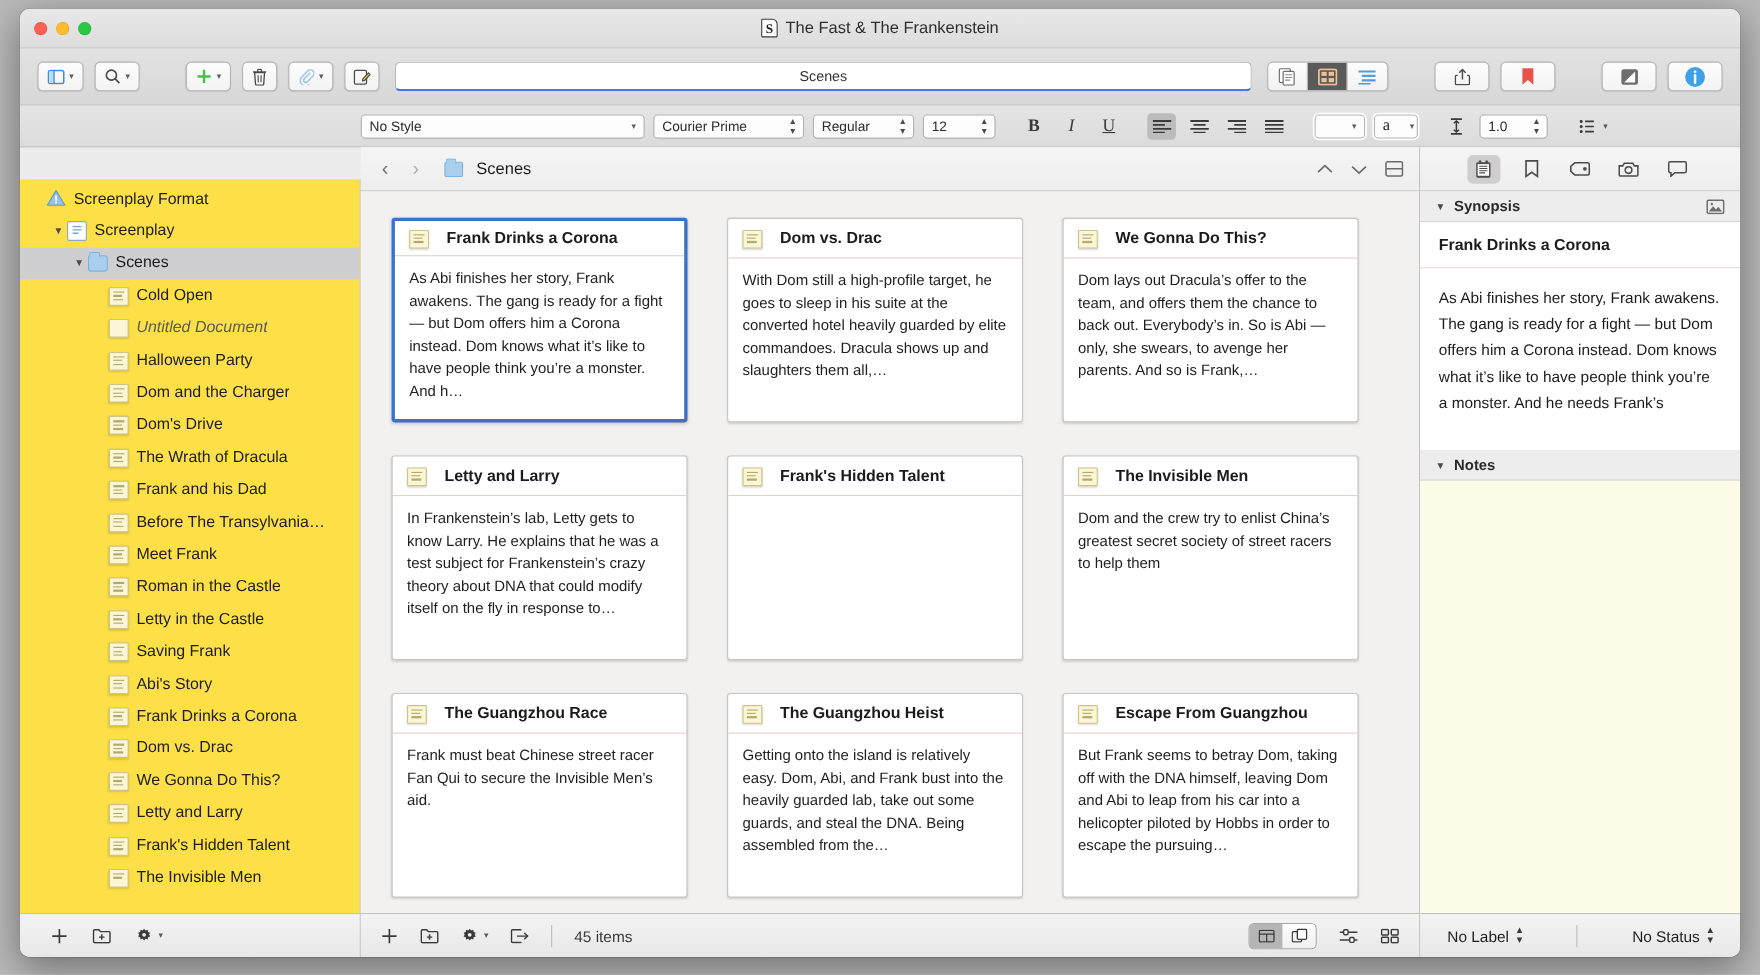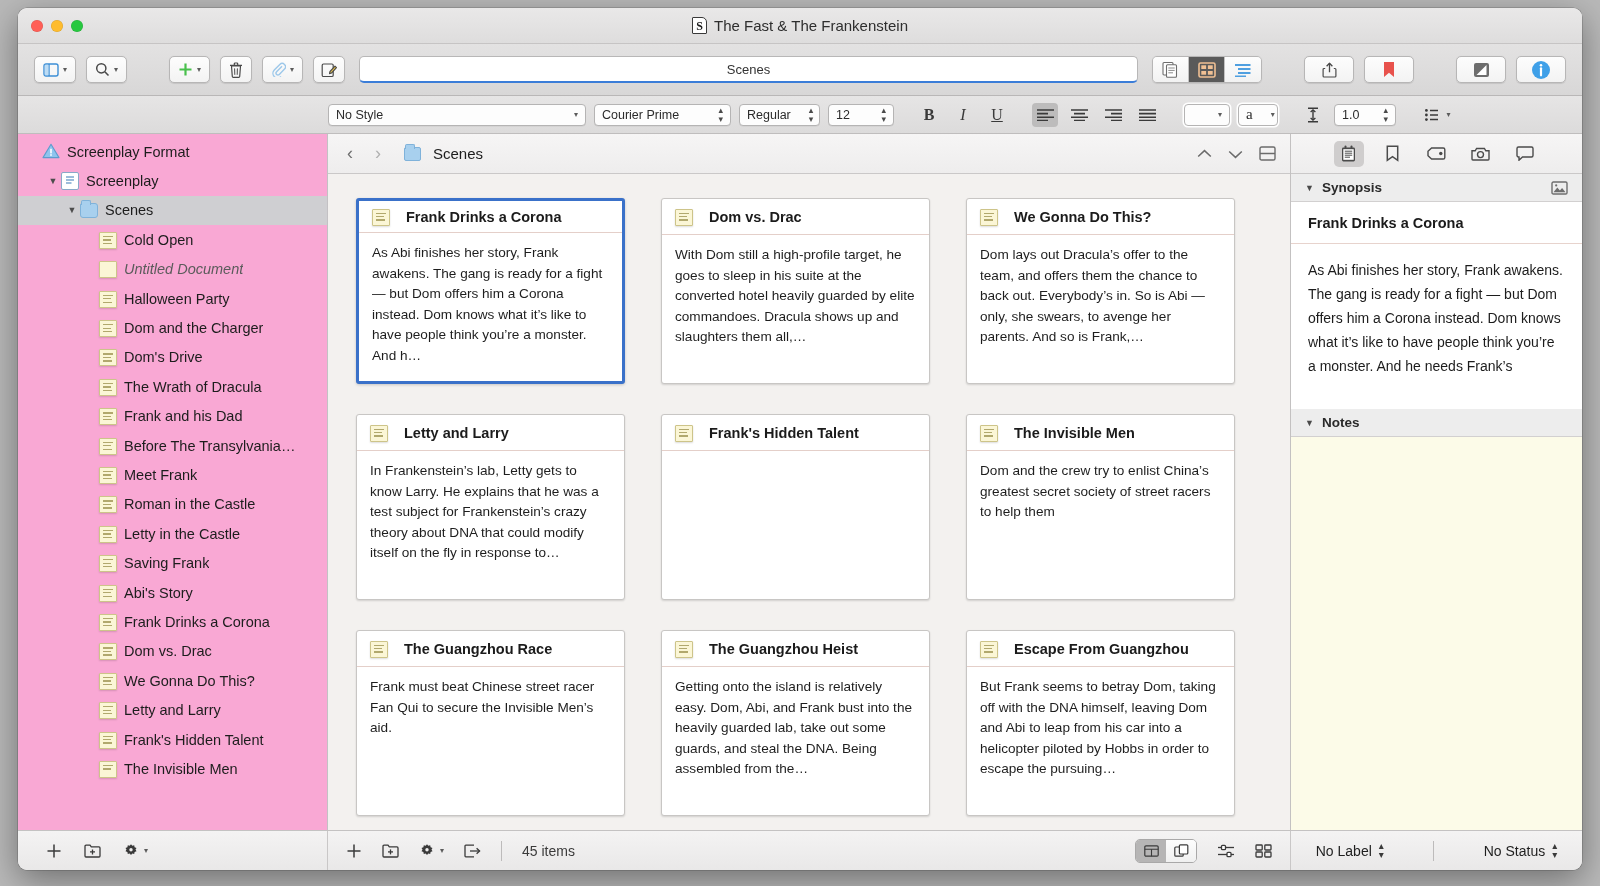--- a/index.html
+++ b/index.html
@@ -119,24 +119,25 @@
     font-size: 14px; color: #3a3a3a; border-radius: 4px;
   }
   .fbtn.active { background: #bdbcbc; }
 
   
   .bodyrow { flex: 1; display: flex; min-height: 0; }
 
   
   .binder {
     width: 310px; flex: 0 0 310px;
-    background: #f9a8d4;
+    background: #fde047;
     border-right: .5px solid #c3c1c4;
     display: flex; flex-direction: column;
     min-height: 0;
+    margin-top: 29px;
   }
   .binder-list { flex: 1; overflow: hidden; padding-top: 3px; }
   .brow {
     height: 29.4px;
     display: flex; align-items: center;
     font-size: 14.5px; color: #1d1d1d;
     padding-right: 6px;
     white-space: nowrap;
   }
   .brow.sel { background: #cfcfd2; }
@@ -428,21 +429,21 @@
 
   <div class="formatbar">
     <div class="fcombo" style="width:258px">
       <span>No Style</span>
       <span class="chev">▾</span>
     </div>
     <div class="fcombo" style="width:137px">
       <span>Courier Prime</span>
       <span class="stepper">▴<br>▾</span>
     </div>
-    <div class="fcombo" style="width:81px">
+    <div class="fcombo" style="width:92px">
       <span>Regular</span>
       <span class="stepper">▴<br>▾</span>
     </div>
     <div class="fcombo" style="width:66px">
       <span>12</span>
       <span class="stepper">▴<br>▾</span>
     </div>
     <div style="width:6px"></div>
     <div class="fbtn" style="font-weight:bold;font-family:'Liberation Serif',serif;font-size:16px">B</div>
     <div class="fbtn" style="font-style:italic;font-family:'Liberation Serif',serif;font-size:16px">I</div>

